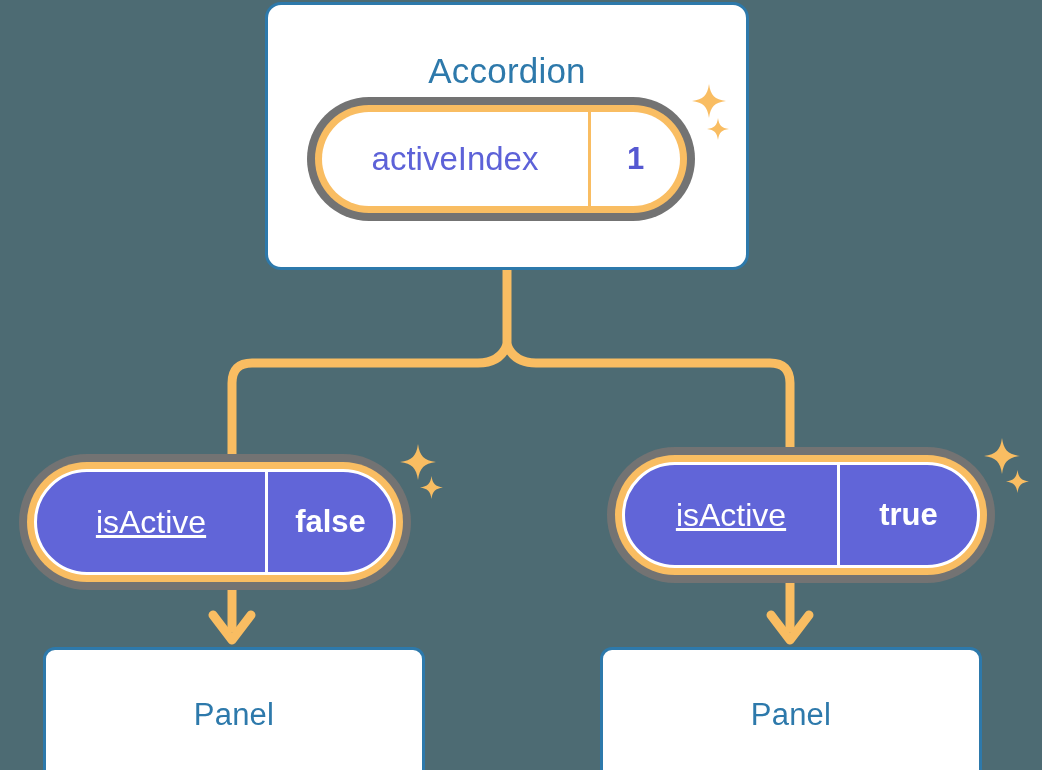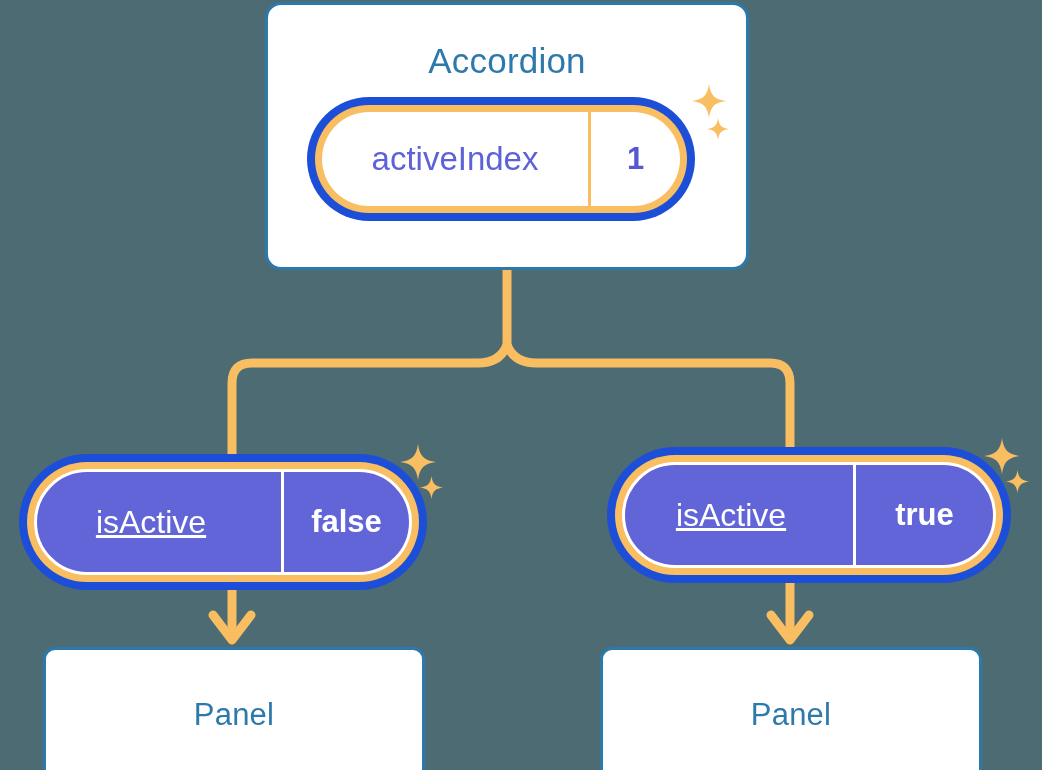--- a/index.html
+++ b/index.html
@@ -48,21 +48,21 @@
   }
 
   #accordion-card {
     left: 265px;
     top: 2px;
     width: 484px;
     height: 268px;
     border-radius: 16px;
   }
   #accordion-card .card-title {
-    margin-top: 36px;
+    margin-top: 46px;
   }
 
   .panel-card {
     width: 382px;
     height: 136px;
     border-radius: 12px;
     display: flex;
     align-items: center;
     justify-content: center;
   }
@@ -71,21 +71,21 @@
   }
   #panel-left  { left: 43px;  top: 647px; }
   #panel-right { left: 600px; top: 647px; }
 
   
   .pill {
     position: absolute;
     z-index: 3;
     display: inline-block;
     
-    background: #1d4ed8;
+    background: #737373;
     padding: 8px;
     border-radius: 999px;
   }
   .pill-ring {
     background: #f9bd62;
     padding: 7px;
     border-radius: 999px;
   }
   .pill-body {
     display: flex;
@@ -134,21 +134,20 @@
     color: #ffffff;
     padding: 0 26px;
     text-decoration: underline;
   }
   .pill-state .pill-val {
     font-size: 31px;
     font-weight: bold;
     color: #ffffff;
     border-left: 3px solid #ffffff;
     padding: 0 26px;
-    margin-left: 16px;
   }
   #pill-isactive-false { left: 19px;  top: 454px; }
   #pill-isactive-true  { left: 607px; top: 447px; }
   #pill-isactive-false .pill-key { width: 228px; padding: 0; }
   #pill-isactive-false .pill-val { width: 128px; padding: 0; }
   #pill-isactive-true  .pill-key { width: 212px; padding: 0; }
   #pill-isactive-true  .pill-val { width: 140px; padding: 8px; }
 
   
   .sparkle {

